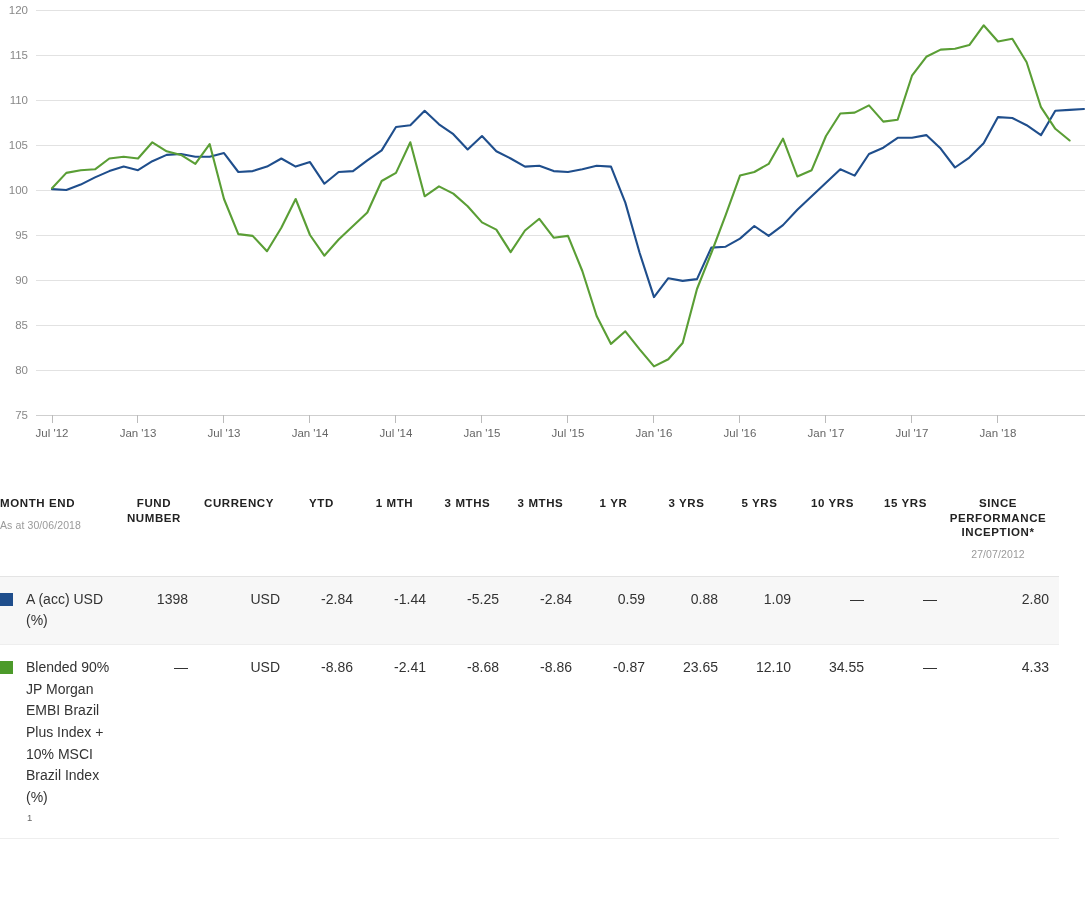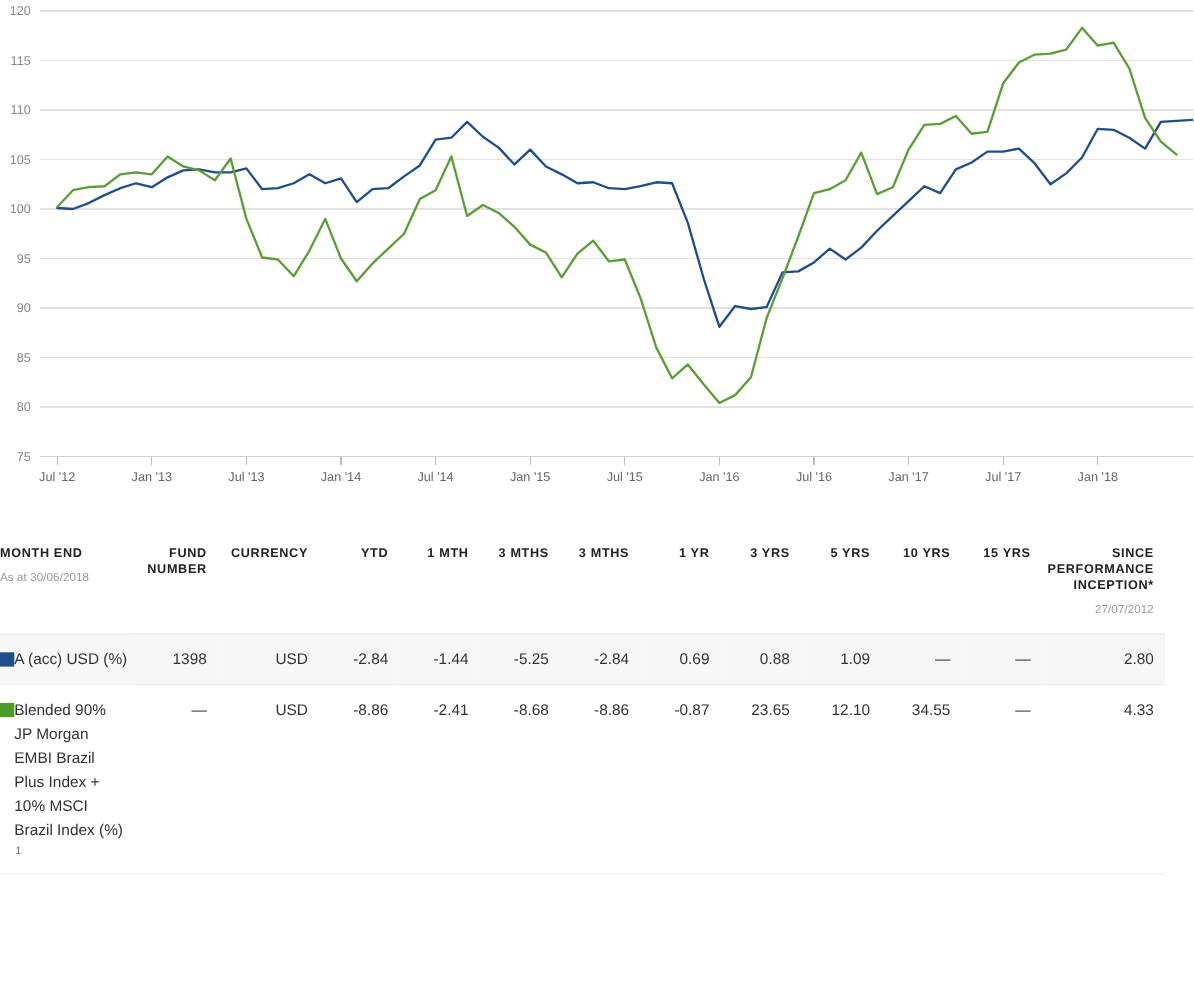--- a/index.html
+++ b/index.html
@@ -40,21 +40,20 @@
     top: 488px; left: 0;
     width: 932px;
     border-collapse: collapse;
     table-layout: fixed;
   }
   .perf-table th {
     font-size: 11.5px;
     font-weight: bold;
     color: #222222;
     letter-spacing: 0.6px;
-    text-align: right;
     vertical-align: top;
     padding: 8px 10px 14px 0;
     border-bottom: 1px solid #e4e4e4;
     line-height: 1.28;
   }
   .perf-table th.left { text-align: left; padding-left: 0; padding-right: 6px; }
   .th-sub {
     display: block;
     font-size: 10.5px;
     font-weight: normal;
@@ -70,21 +69,21 @@
     padding: 12px 10px 12px 0;
     line-height: 1.55;
   }
   .perf-table tbody tr.row-fund { background: #f7f7f7; }
   .perf-table tbody tr.row-fund td { border-top: 1px solid #eeeeee; border-bottom: 1px solid #eeeeee; }
   .perf-table tbody tr.row-bench td { border-bottom: 1px solid #eeeeee; }
 
   td.name-cell {
     text-align: left;
     position: relative;
-    padding-left: 13px;
+    padding-left: 26px;
     padding-right: 4px;
     font-size: 14px;
     color: #333333;
   }
   .swatch {
     position: absolute;
     left: 0; top: 16px;
     width: 13px; height: 13px;
   }
   .sup-note {
@@ -212,21 +211,21 @@
         <td class="name-cell">
           <span class="swatch" id="swatch-0" style="background: rgb(31, 78, 140);"></span>
           <span>A (acc) USD (%)</span>
         </td>
         <td>1398</td>
         <td>USD</td>
         <td>-2.84</td>
         <td>-1.44</td>
         <td>-5.25</td>
         <td>-2.84</td>
-        <td>0.69</td>
+        <td>0.59</td>
         <td>0.88</td>
         <td>1.09</td>
         <td>—</td>
         <td>—</td>
         <td>2.80</td>
       </tr>
       <tr class="row-bench">
         <td class="name-cell">
           <span class="swatch" id="swatch-1" style="background: rgb(76, 154, 42);"></span>
           <span>Blended 90% JP Morgan EMBI Brazil Plus Index + 10% MSCI Brazil Index (%)</span>

